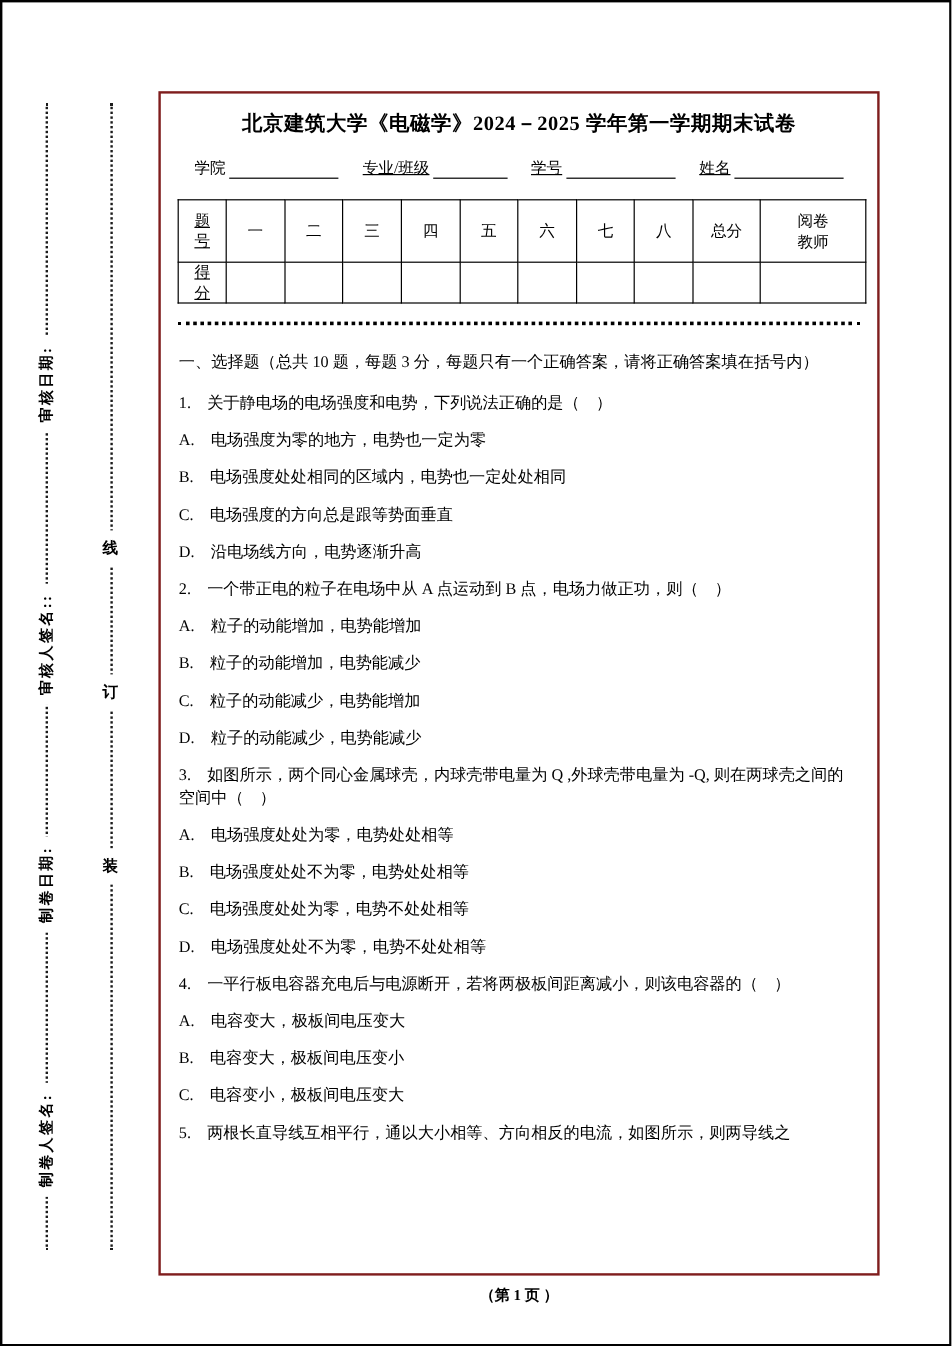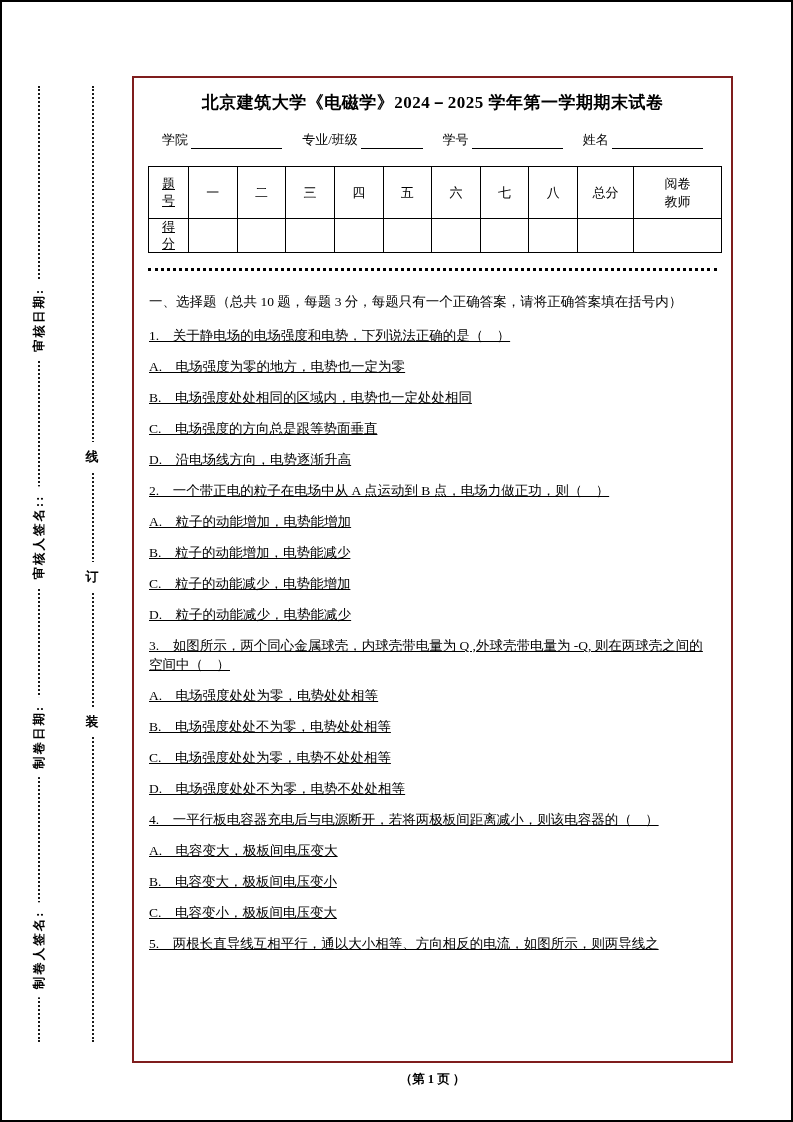--- a/index.html
+++ b/index.html
@@ -33,40 +33,40 @@
   .main-box {
     position:absolute; left:130px; top:74px; width:601px; height:987px;
     border:2px solid #7f1d1d; padding:13px 14px 0; overflow:hidden; background:#fff;
   }
   .title { text-align:center; font-weight:bold; font-size:17px; letter-spacing:0.5px; }
 
   .info-row {
     display:flex; align-items:flex-end; margin:17px 14px 0 14px; font-size:13px;
   }
   .info-field { display:flex; align-items:flex-end; flex:1; }
-  .info-field + .info-field { margin-left:20px; }
+  .info-field + .info-field { margin-left:20px;text-decoration:underline; }
   .info-label { white-space:nowrap; }
   .blank { flex:1; border-bottom:1.2px solid #000; height:16px; margin-left:3px; min-width:60px; }
 
   .score-table {
     border-collapse:collapse; table-layout:fixed; width:574px;
     margin:17px auto 0; font-size:13px; text-align:center;
   }
   .score-table td { border:1.6px solid #000; vertical-align:middle; padding:0; }
   .row-head td { height:52px; }
   .row-score td { height:34px; }
   .stack  { display:inline-block; width:1.15em; word-break:break-all; line-height:1.25; text-align:center;text-decoration:underline; }
   .stack2 { display:inline-block; width:2.3em;  word-break:break-all; line-height:1.35; text-align:center; }
 
   .dotted-sep { border-top:3.5px dotted #000; margin:15px 0 0; height:0; }
 
   .section-heading { margin:18px 1px 0; font-size:13.5px; line-height:25px; }
 
   .questions { margin:2px 1px 0; }
-  .line { font-size:13.5px; line-height:19px; margin-top:12px;text-decoration:underline; }
+  .line { font-size:13.5px; line-height:19px; margin-top:12px; }
 
   .page-footer {
     position:absolute; left:130px; width:601px; top:1069px;
     text-align:center; font-weight:bold; font-size:12.5px;
   }
 </style>
 </head>
 <body>
 
 <div class="page">

